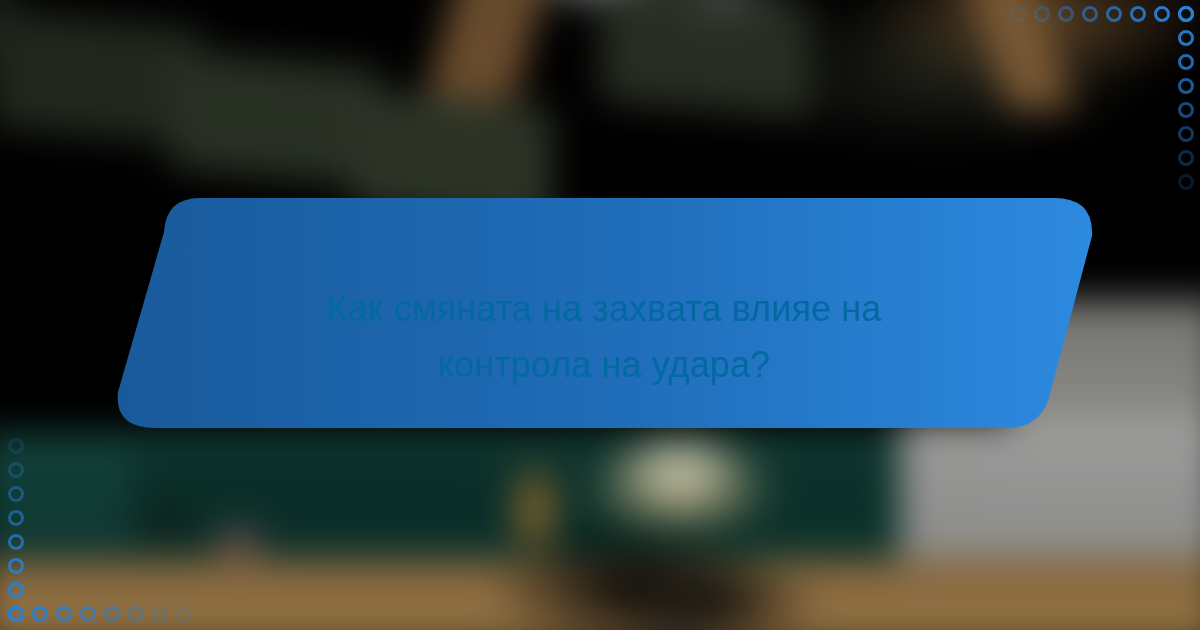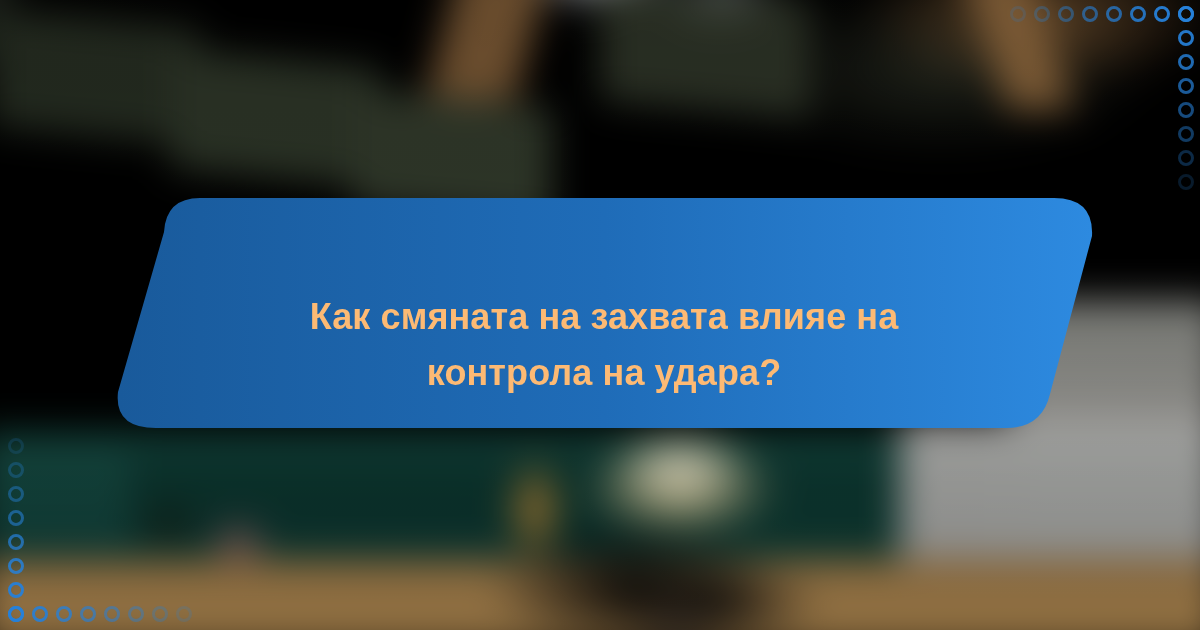--- a/index.html
+++ b/index.html
@@ -184,31 +184,31 @@
     left: 104px;
     top: 196px;
     width: 992px;
     height: 234px;
   }
   .card-svg { display: block; width: 100%; height: 100%; }
 
   .card-text {
     position: absolute;
     left: 150px;
-    top: 8px;
+    top: 0;
     width: 700px;
     height: 234px;
     display: flex;
     align-items: center;
     justify-content: center;
     text-align: center;
-    color: #fdba74;
+    color: #0369a1;
     font-size: 36px;
     line-height: 1.55;
-    font-weight: 700;
+    font-weight: 400;
     letter-spacing: .1px;
     padding-top: 48px;
     box-sizing: border-box;
   }
 </style>
 </head>
 <body>
 
 <div id="stage">
 

